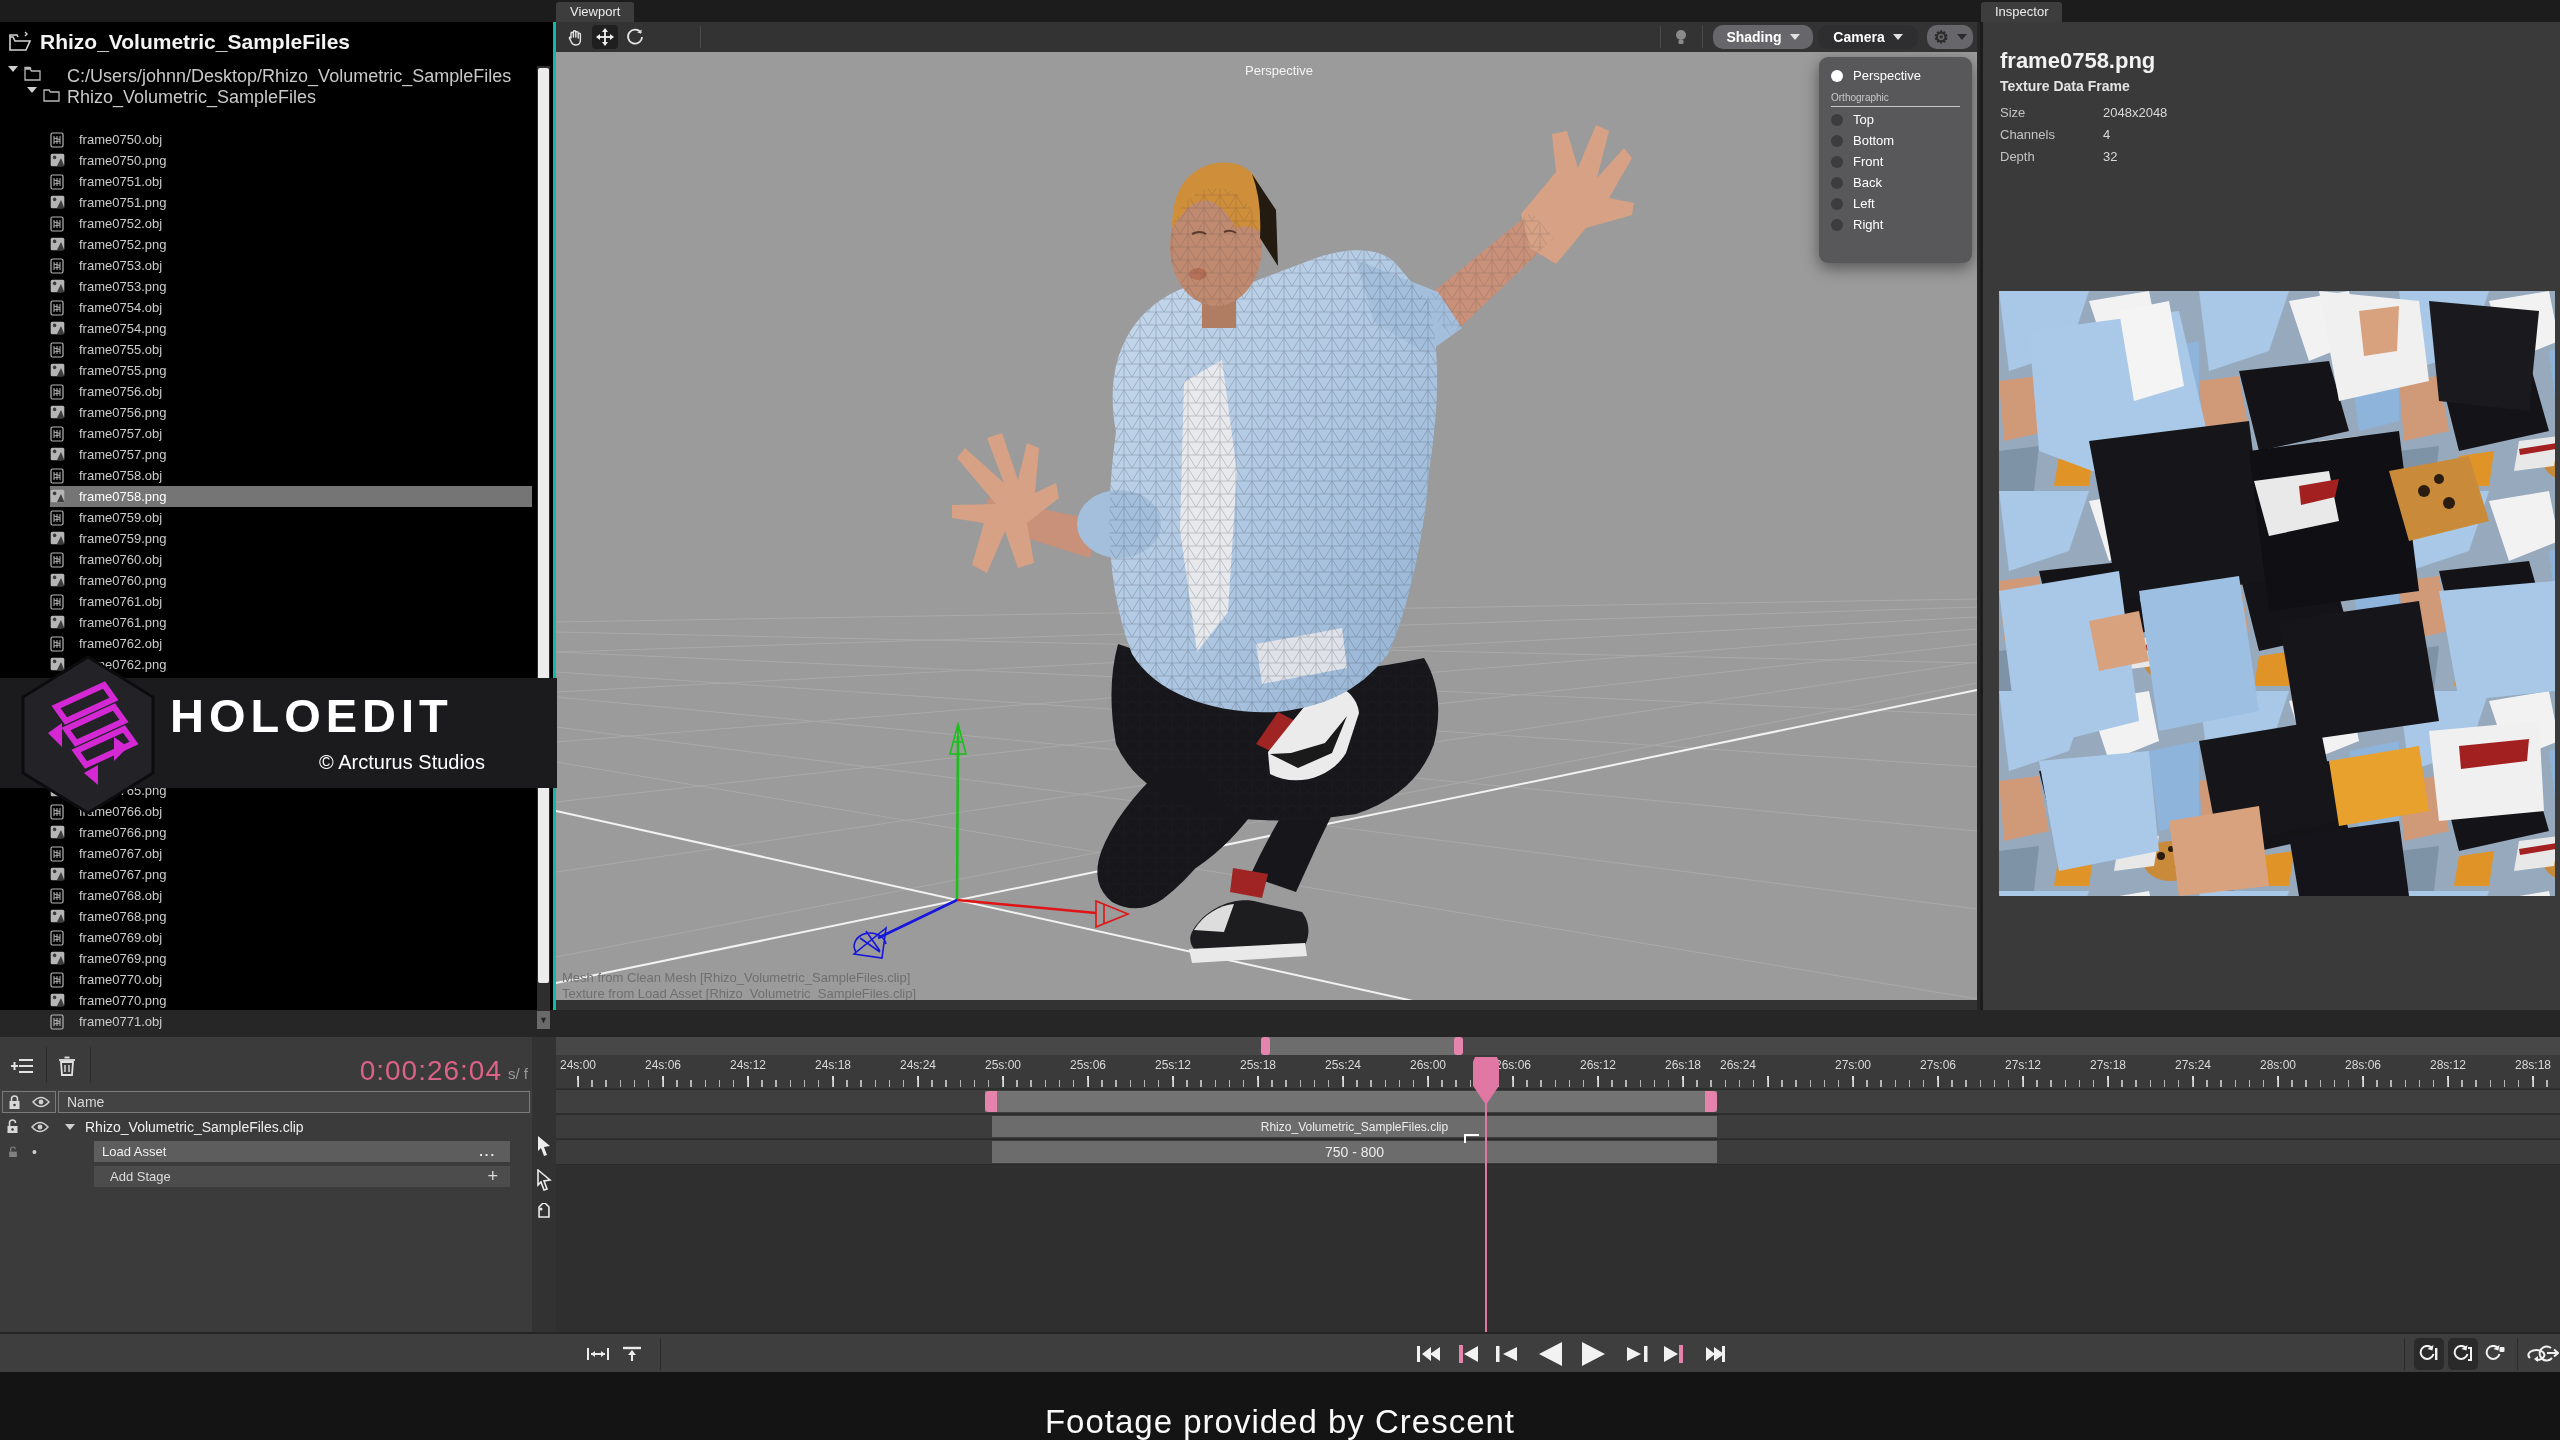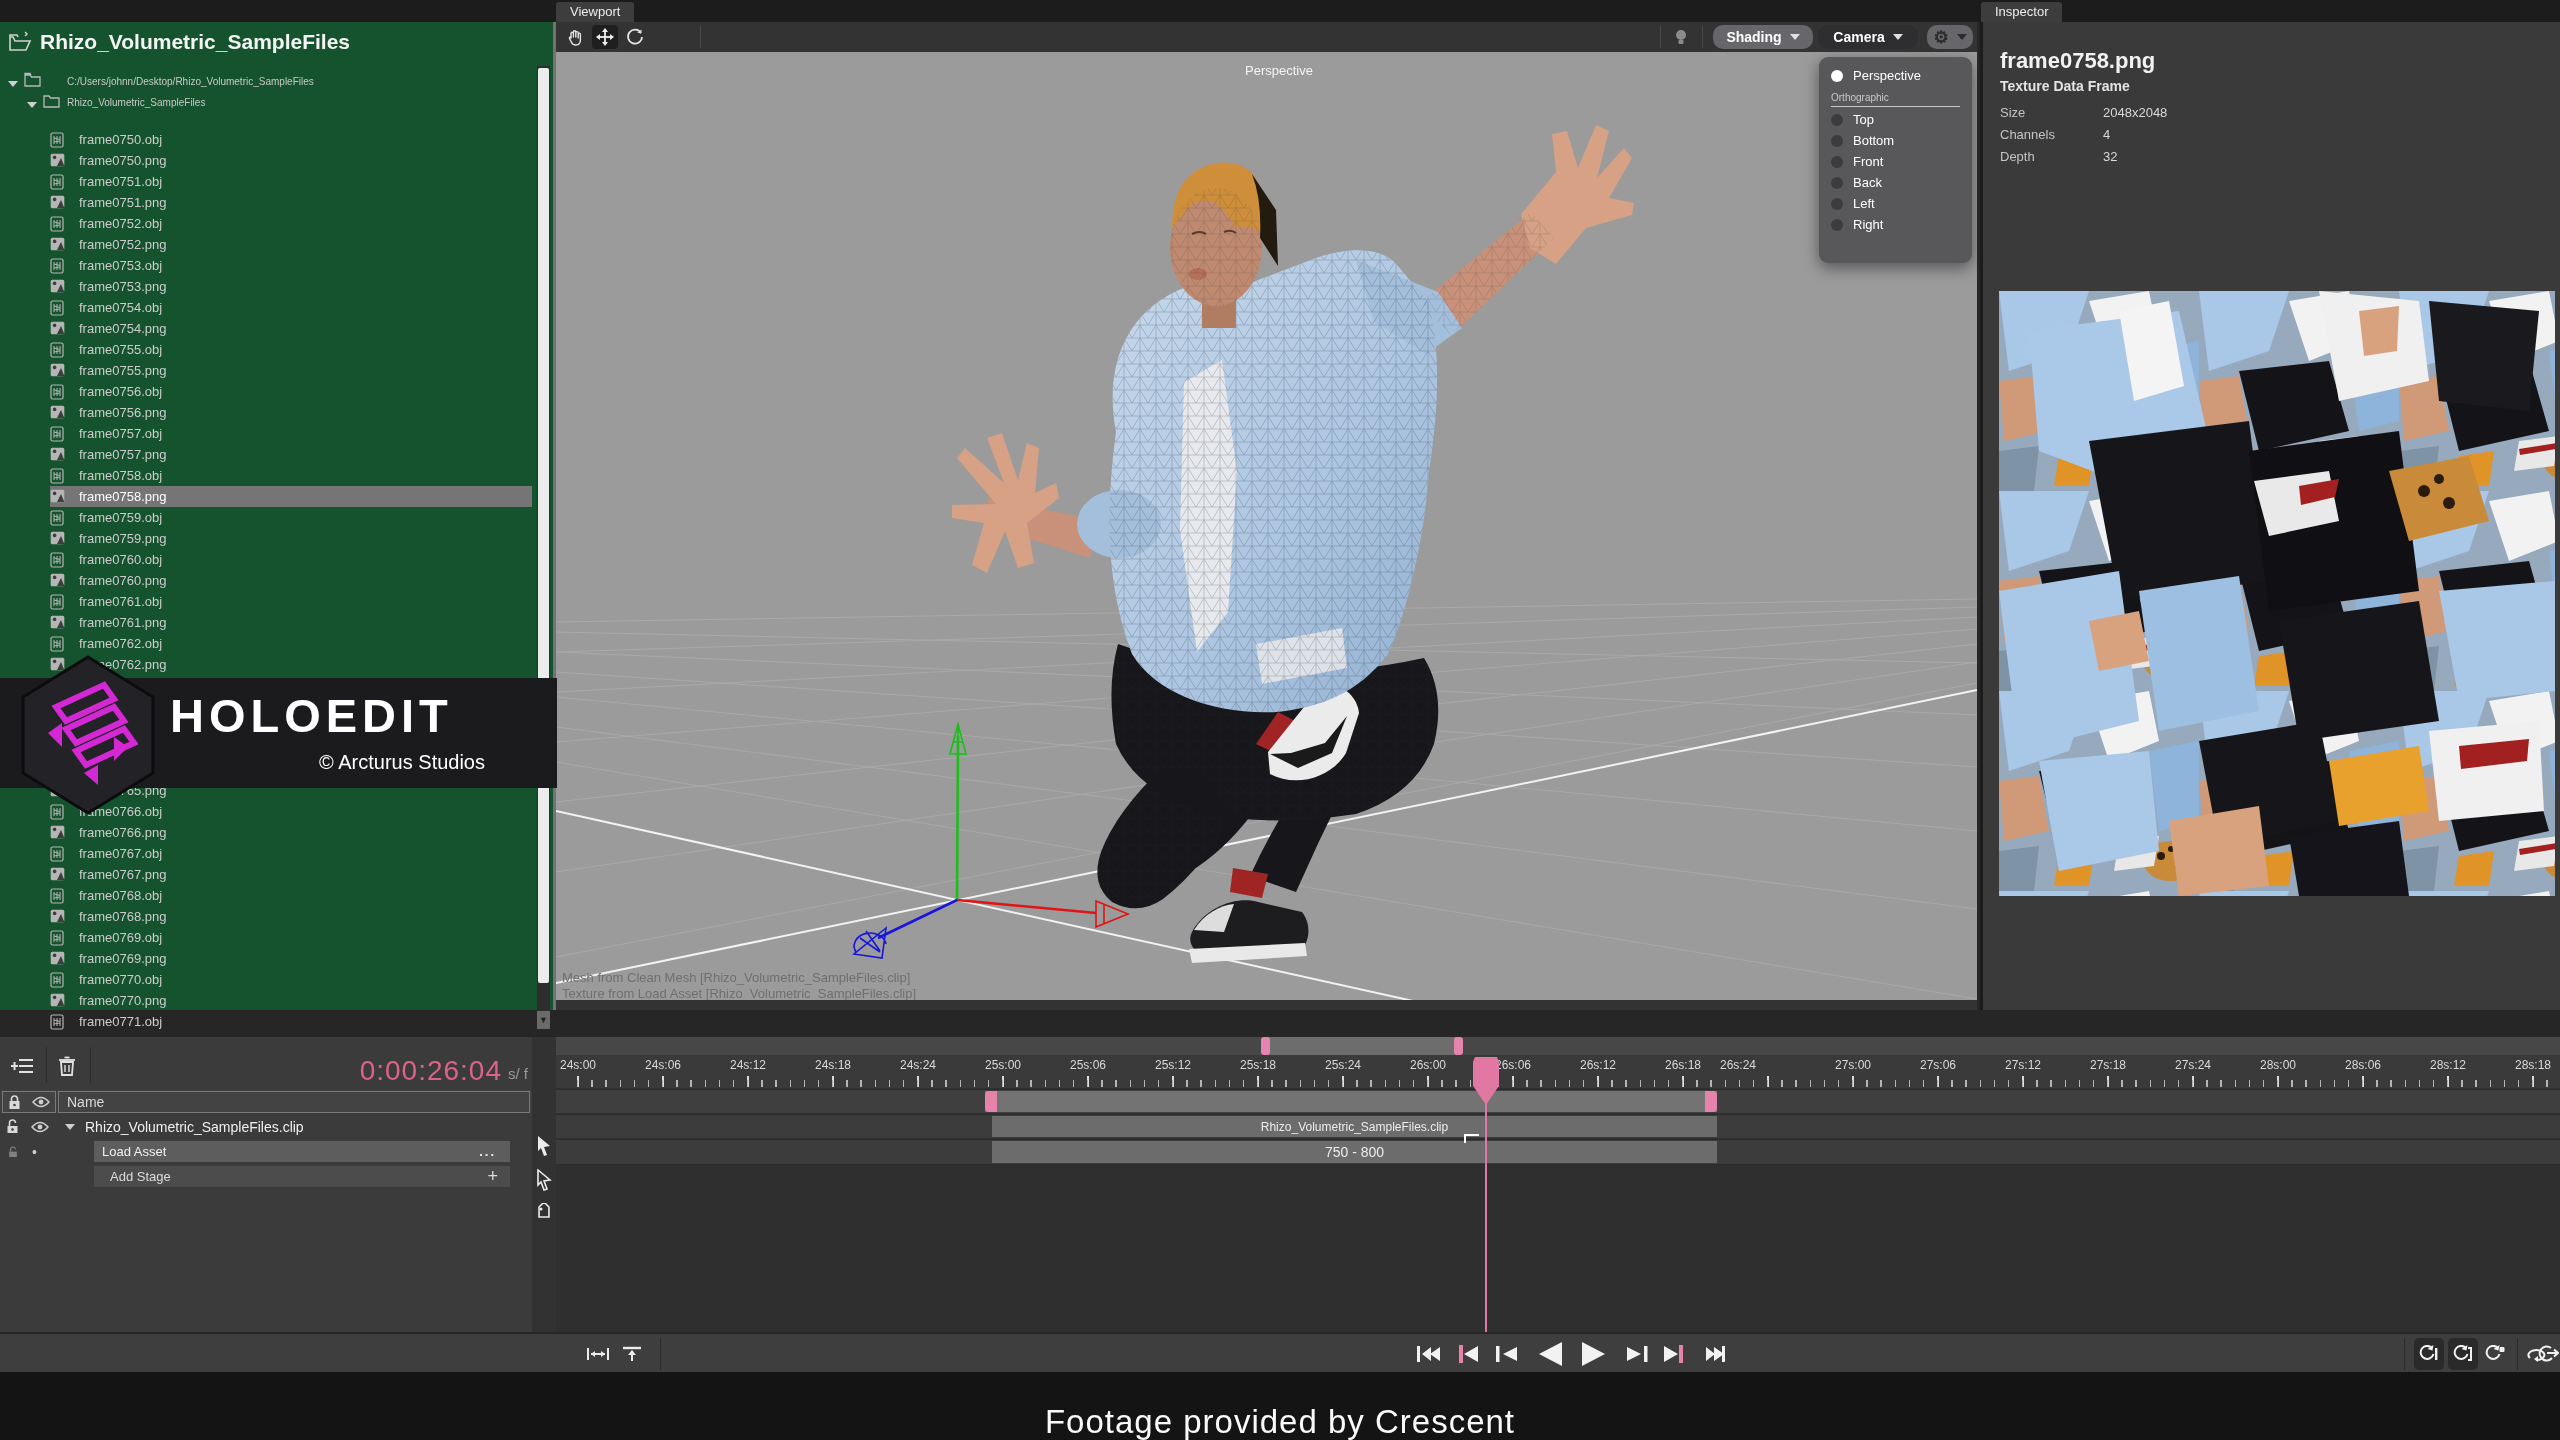--- a/index.html
+++ b/index.html
@@ -4,24 +4,24 @@
 <style>
   html,body{margin:0;padding:0;background:#000;}
   #root{position:relative;width:2560px;height:1440px;background:#262626;overflow:hidden;
         font-family:"Liberation Sans",sans-serif;-webkit-font-smoothing:antialiased;}
   .abs{position:absolute;}
   
   #topstrip{left:0;top:0;width:2560px;height:22px;background:#1c1c1c;}
   .tab{position:absolute;top:2px;height:20px;padding:0 14px;background:#3d3d3d;color:#ececec;
        font-size:13px;line-height:20px;border-radius:3px 3px 0 0;}
   
-  #project{left:0;top:22px;width:553px;height:988px;background:#14532d;border-right:3px solid #737373;}
+  #project{left:0;top:22px;width:553px;height:988px;background:#000000;border-right:3px solid #14b8a6;}
   #proj-header{position:absolute;left:8px;top:8px;display:flex;align-items:center;gap:8px;}
   #proj-title{color:#f4f4f4;font-size:21px;font-weight:bold;}
-  .trow{position:absolute;left:0;width:536px;height:21px;display:flex;align-items:flex-end;color:#c9c9c9;font-size:10px;}
+  .trow{position:absolute;left:0;width:536px;height:21px;display:flex;align-items:flex-start;color:#c9c9c9;font-size:18px;}
   .caret{width:0;height:0;border-left:5px solid transparent;border-right:5px solid transparent;border-top:6px solid #cfcfcf;margin-right:6px;}
   .frow{position:absolute;left:50px;width:482px;height:21px;display:flex;align-items:center;color:#cccccc;font-size:13px;}
   .frow.sel{background:#757575;color:#fff;}
   .ficon{width:16px;height:16px;margin-right:13px;flex:0 0 16px;}
   #proj-scroll{position:absolute;right:3px;top:44px;width:13px;height:963px;background:#2e2e2e;}
   #proj-thumb{position:absolute;left:1px;top:2px;width:11px;height:915px;background:#ececec;border-radius:2px;}
   #proj-scrolldn{position:absolute;left:0;bottom:0;width:13px;height:18px;background:#6a6a6a;color:#222;font-size:9px;text-align:center;line-height:18px;}
   
   #viewport{left:556px;top:22px;width:1421px;height:988px;background:#333;}
   #vp-toolbar{position:absolute;left:0;top:0;width:100%;height:30px;background:#333;}

